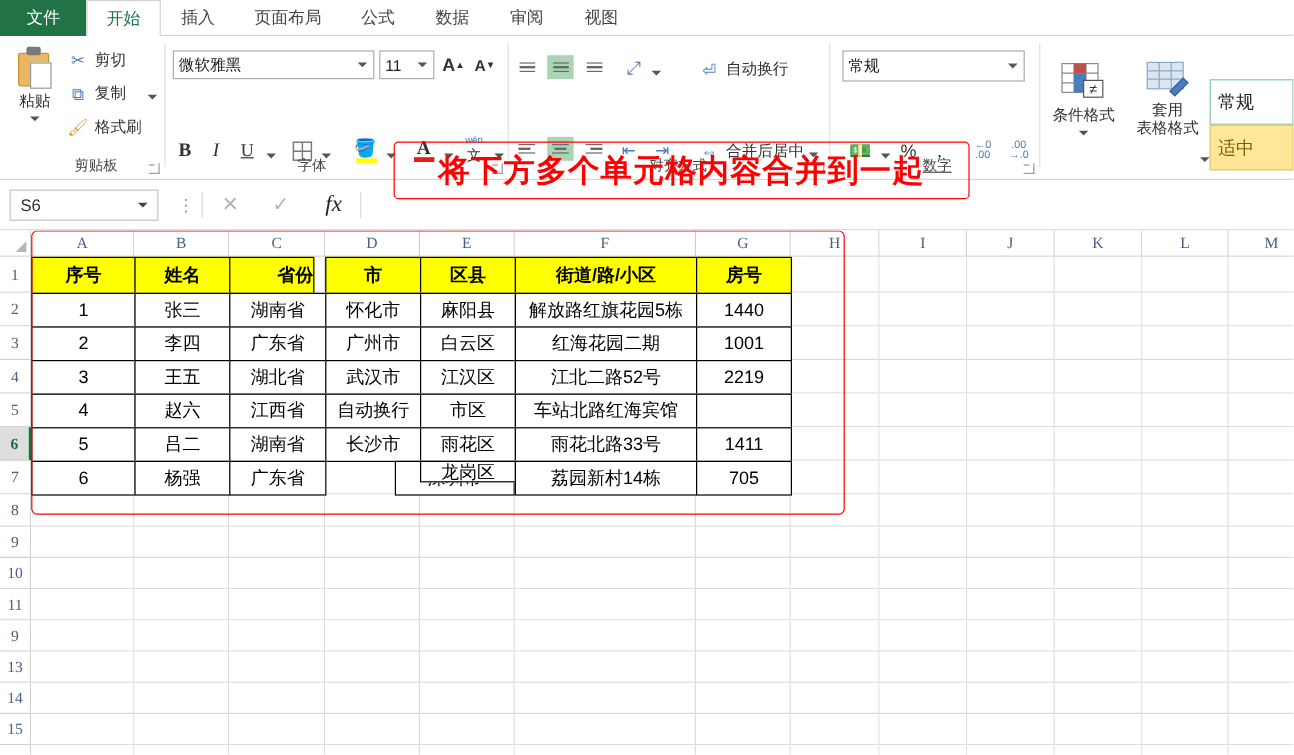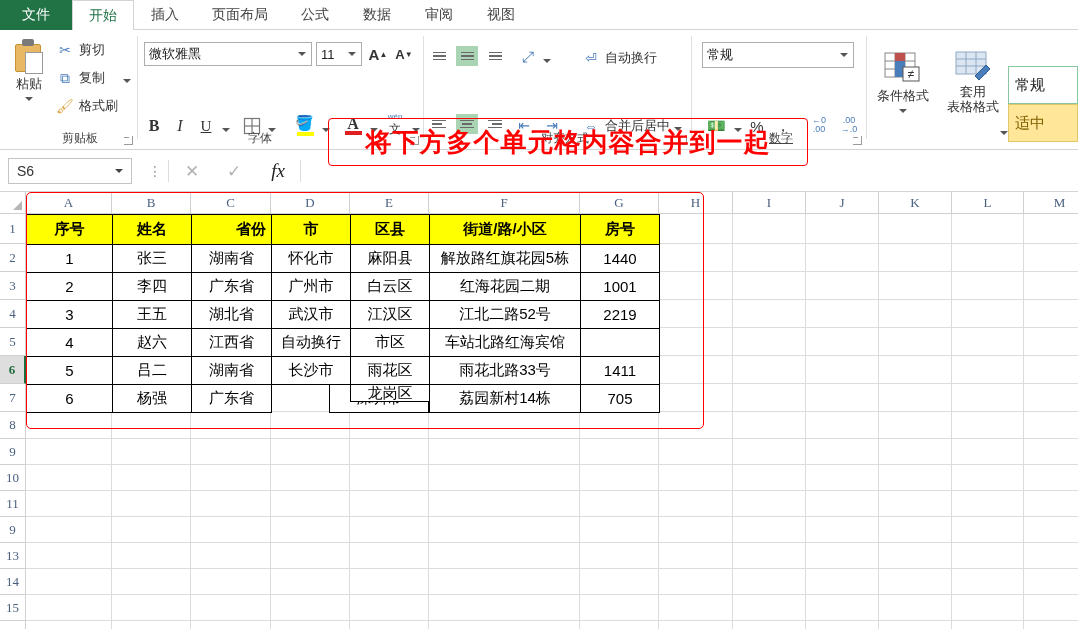--- a/index.html
+++ b/index.html
@@ -711,21 +711,21 @@
         <div class="gridcell" style="left: 659px; top: 429px; width: 74px; height: 26px;"></div>
         <div class="gridcell" style="left: 733px; top: 429px; width: 73px; height: 26px;"></div>
         <div class="gridcell" style="left: 806px; top: 429px; width: 73px; height: 26px;"></div>
         <div class="gridcell" style="left: 879px; top: 429px; width: 73px; height: 26px;"></div>
         <div class="gridcell" style="left: 952px; top: 429px; width: 72px; height: 26px;"></div>
         <div class="gridcell" style="left: 1024px; top: 429px; width: 72px; height: 26px;"></div>
       </div>
     <div id="tablecells">
         <div class="datacell hdr" style="left: 26px; top: 22px; width: 87px; height: 31px;">序号</div>
         <div class="datacell hdr" style="left: 112px; top: 22px; width: 80px; height: 31px;">姓名</div>
-        <div class="datacell hdr" style="left: 191px; top: 22px; width: 81px; height: 31px; padding-left: 39px;">省份</div>
+        <div class="datacell hdr" style="left: 191px; top: 22px; width: 71px; height: 31px; padding-left: 39px;">省份</div>
         <div class="datacell hdr" style="left: 271px; top: 22px; width: 80px; height: 31px;">市</div>
         <div class="datacell hdr" style="left: 350px; top: 22px; width: 80px; height: 31px;">区县</div>
         <div class="datacell hdr" style="left: 429px; top: 22px; width: 152px; height: 31px;">街道/路/小区</div>
         <div class="datacell hdr" style="left: 580px; top: 22px; width: 80px; height: 31px;">房号</div>
         <div class="datacell" style="left: 26px; top: 52px; width: 87px; height: 29px;">1</div>
         <div class="datacell" style="left: 112px; top: 52px; width: 80px; height: 29px;">张三</div>
         <div class="datacell" style="left: 191px; top: 52px; width: 81px; height: 29px;">湖南省</div>
         <div class="datacell" style="left: 271px; top: 52px; width: 80px; height: 29px;">怀化市</div>
         <div class="datacell" style="left: 350px; top: 52px; width: 80px; height: 29px;">麻阳县</div>
         <div class="datacell" style="left: 429px; top: 52px; width: 152px; height: 29px;">解放路红旗花园5栋</div>

